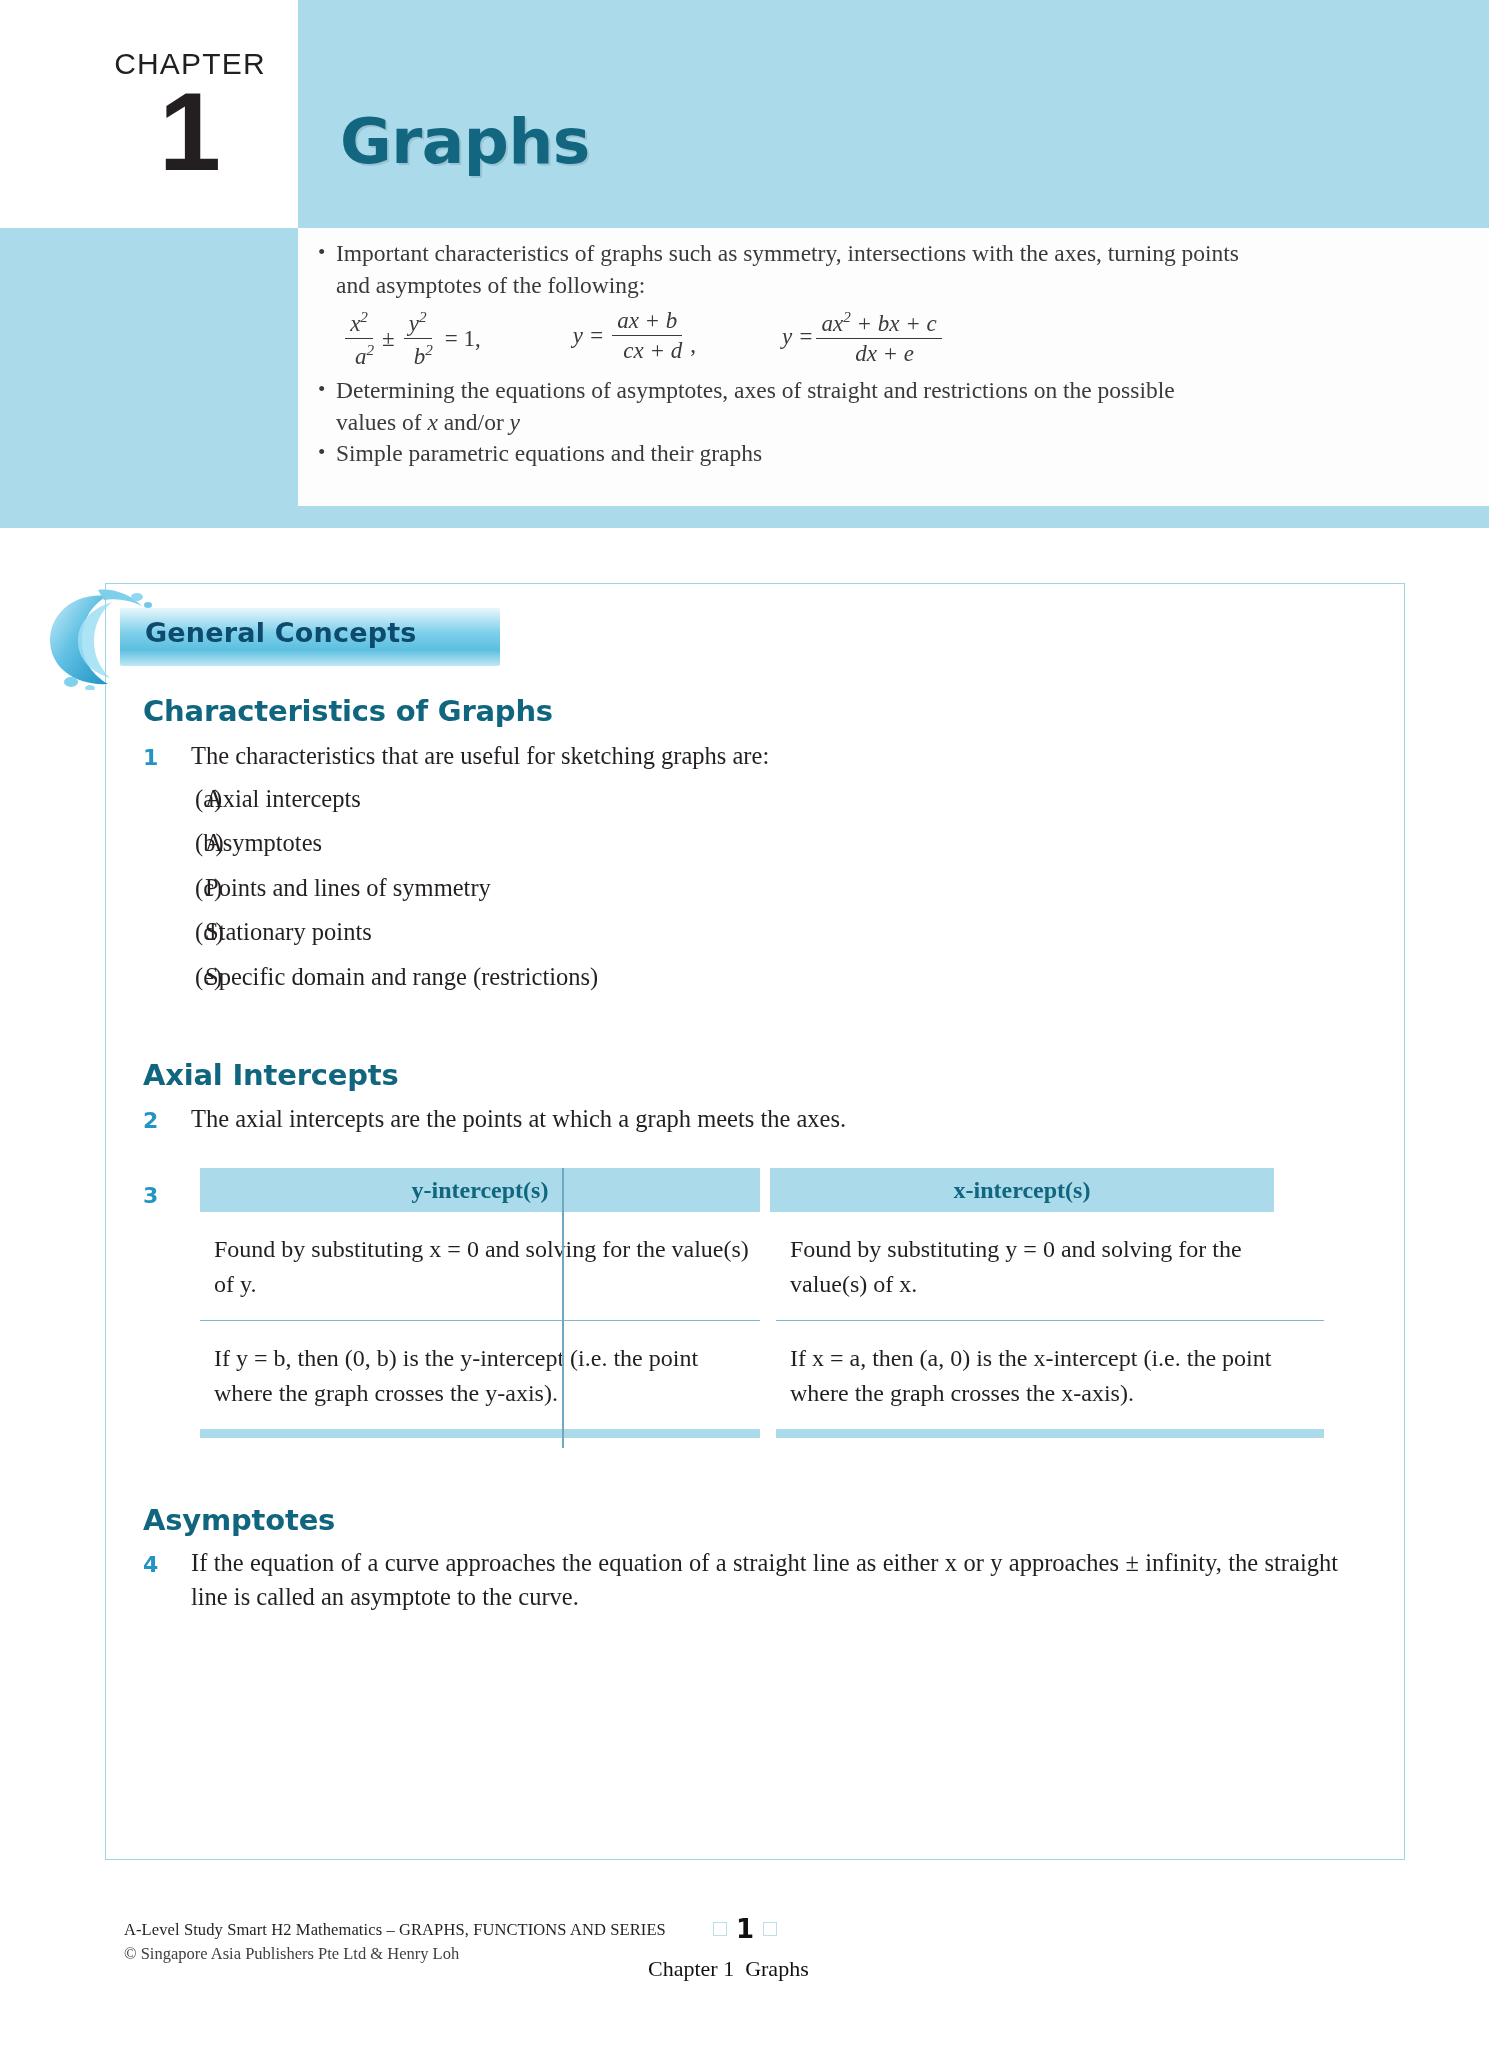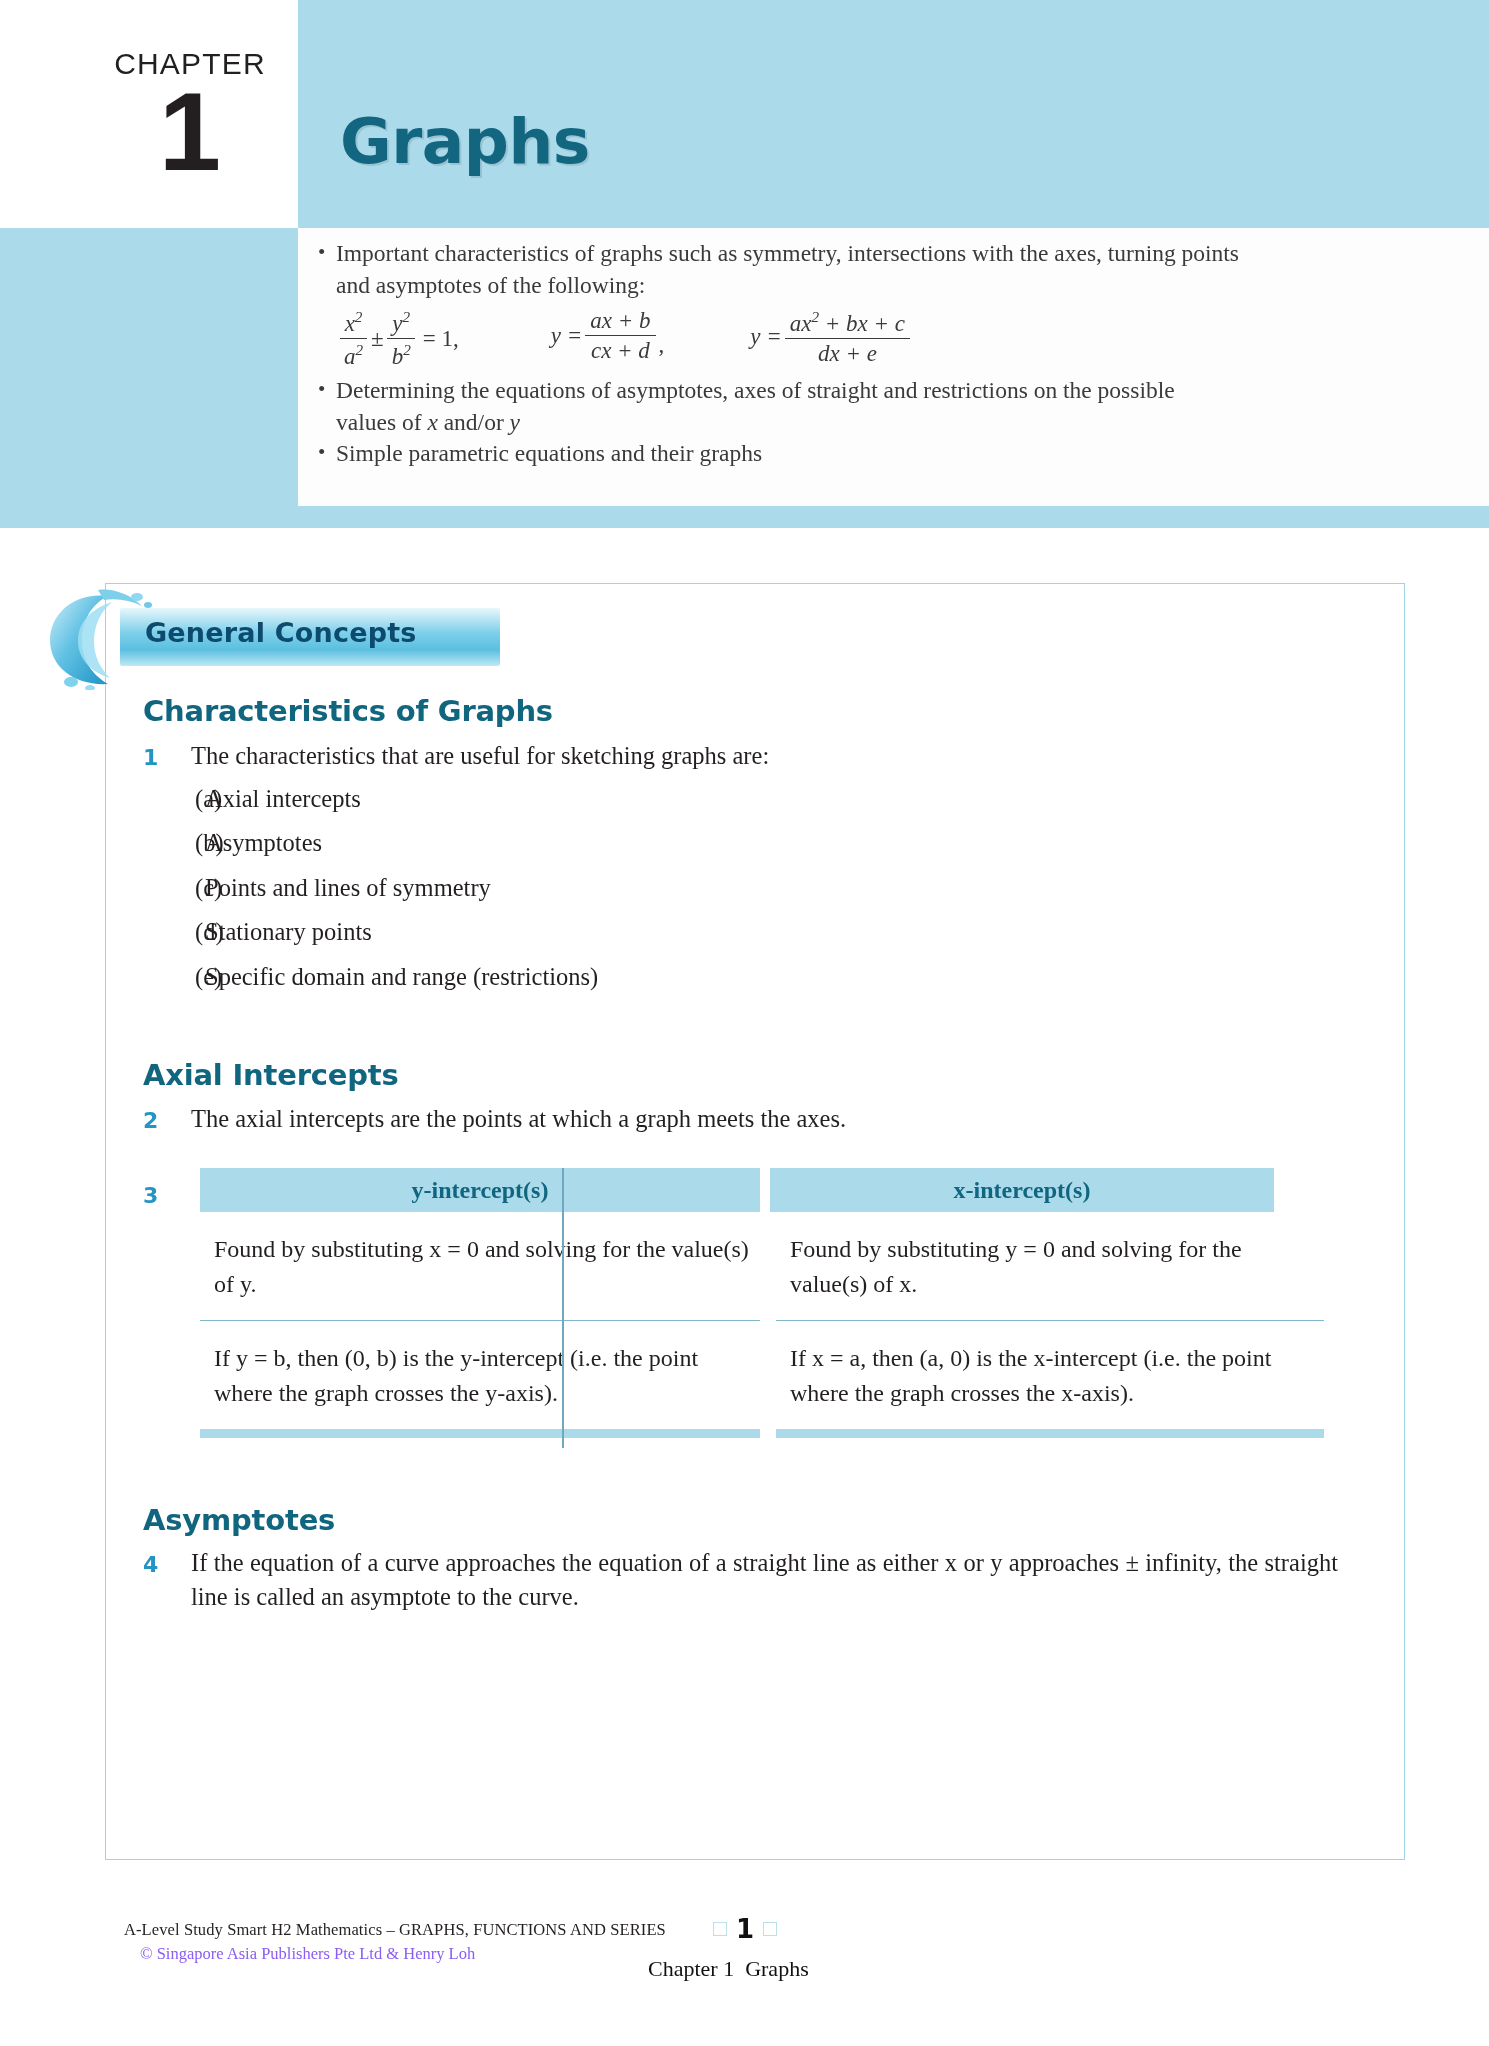--- a/index.html
+++ b/index.html
@@ -115,21 +115,21 @@
   .fr {
     display: inline-flex;
     flex-direction: column;
     align-items: center;
     vertical-align: middle;
     margin: 0 3px;
     position: relative;
     top: 1px;
   }
   .fr .num { padding: 0 5px 1px 5px; border-bottom: 1.3px solid #3a3a3a; line-height: 1.15; }
-  .fr .den { padding: 2px 5px 0 5px; line-height: 1.15; }
+  .fr .den { padding: 2px 5px 0 5px; line-height: 1.15; margin-left: 11px; }
   sup.e { font-size: 0.66em; vertical-align: super; font-style: italic; }
   .inline-mid { display: inline-flex; align-items: center; }
 
   
   .card {
     position: absolute;
     left: 105px; top: 583px;
     width: 1300px; height: 1277px;
     border: 1.6px solid #9fd4e6;
     background: #ffffff;
@@ -257,22 +257,21 @@
     position: absolute;
     left: 124px; top: 0;
     font-size: 16.5px;
     color: #231f20;
     letter-spacing: 0.1px;
   }
   .ftr-line2 {
     position: absolute;
     left: 124px; top: 24px;
     font-size: 16.5px;
-    color: #8b5cf6;
-    margin-left: 16px;
+    color: #404040;
   }
   .ftr-pagebox {
     position: absolute;
     left: 713px; top: -6px;
     display: flex;
     align-items: center;
     gap: 9px;
   }
   .ftr-sq {
     width: 14px; height: 14px;

